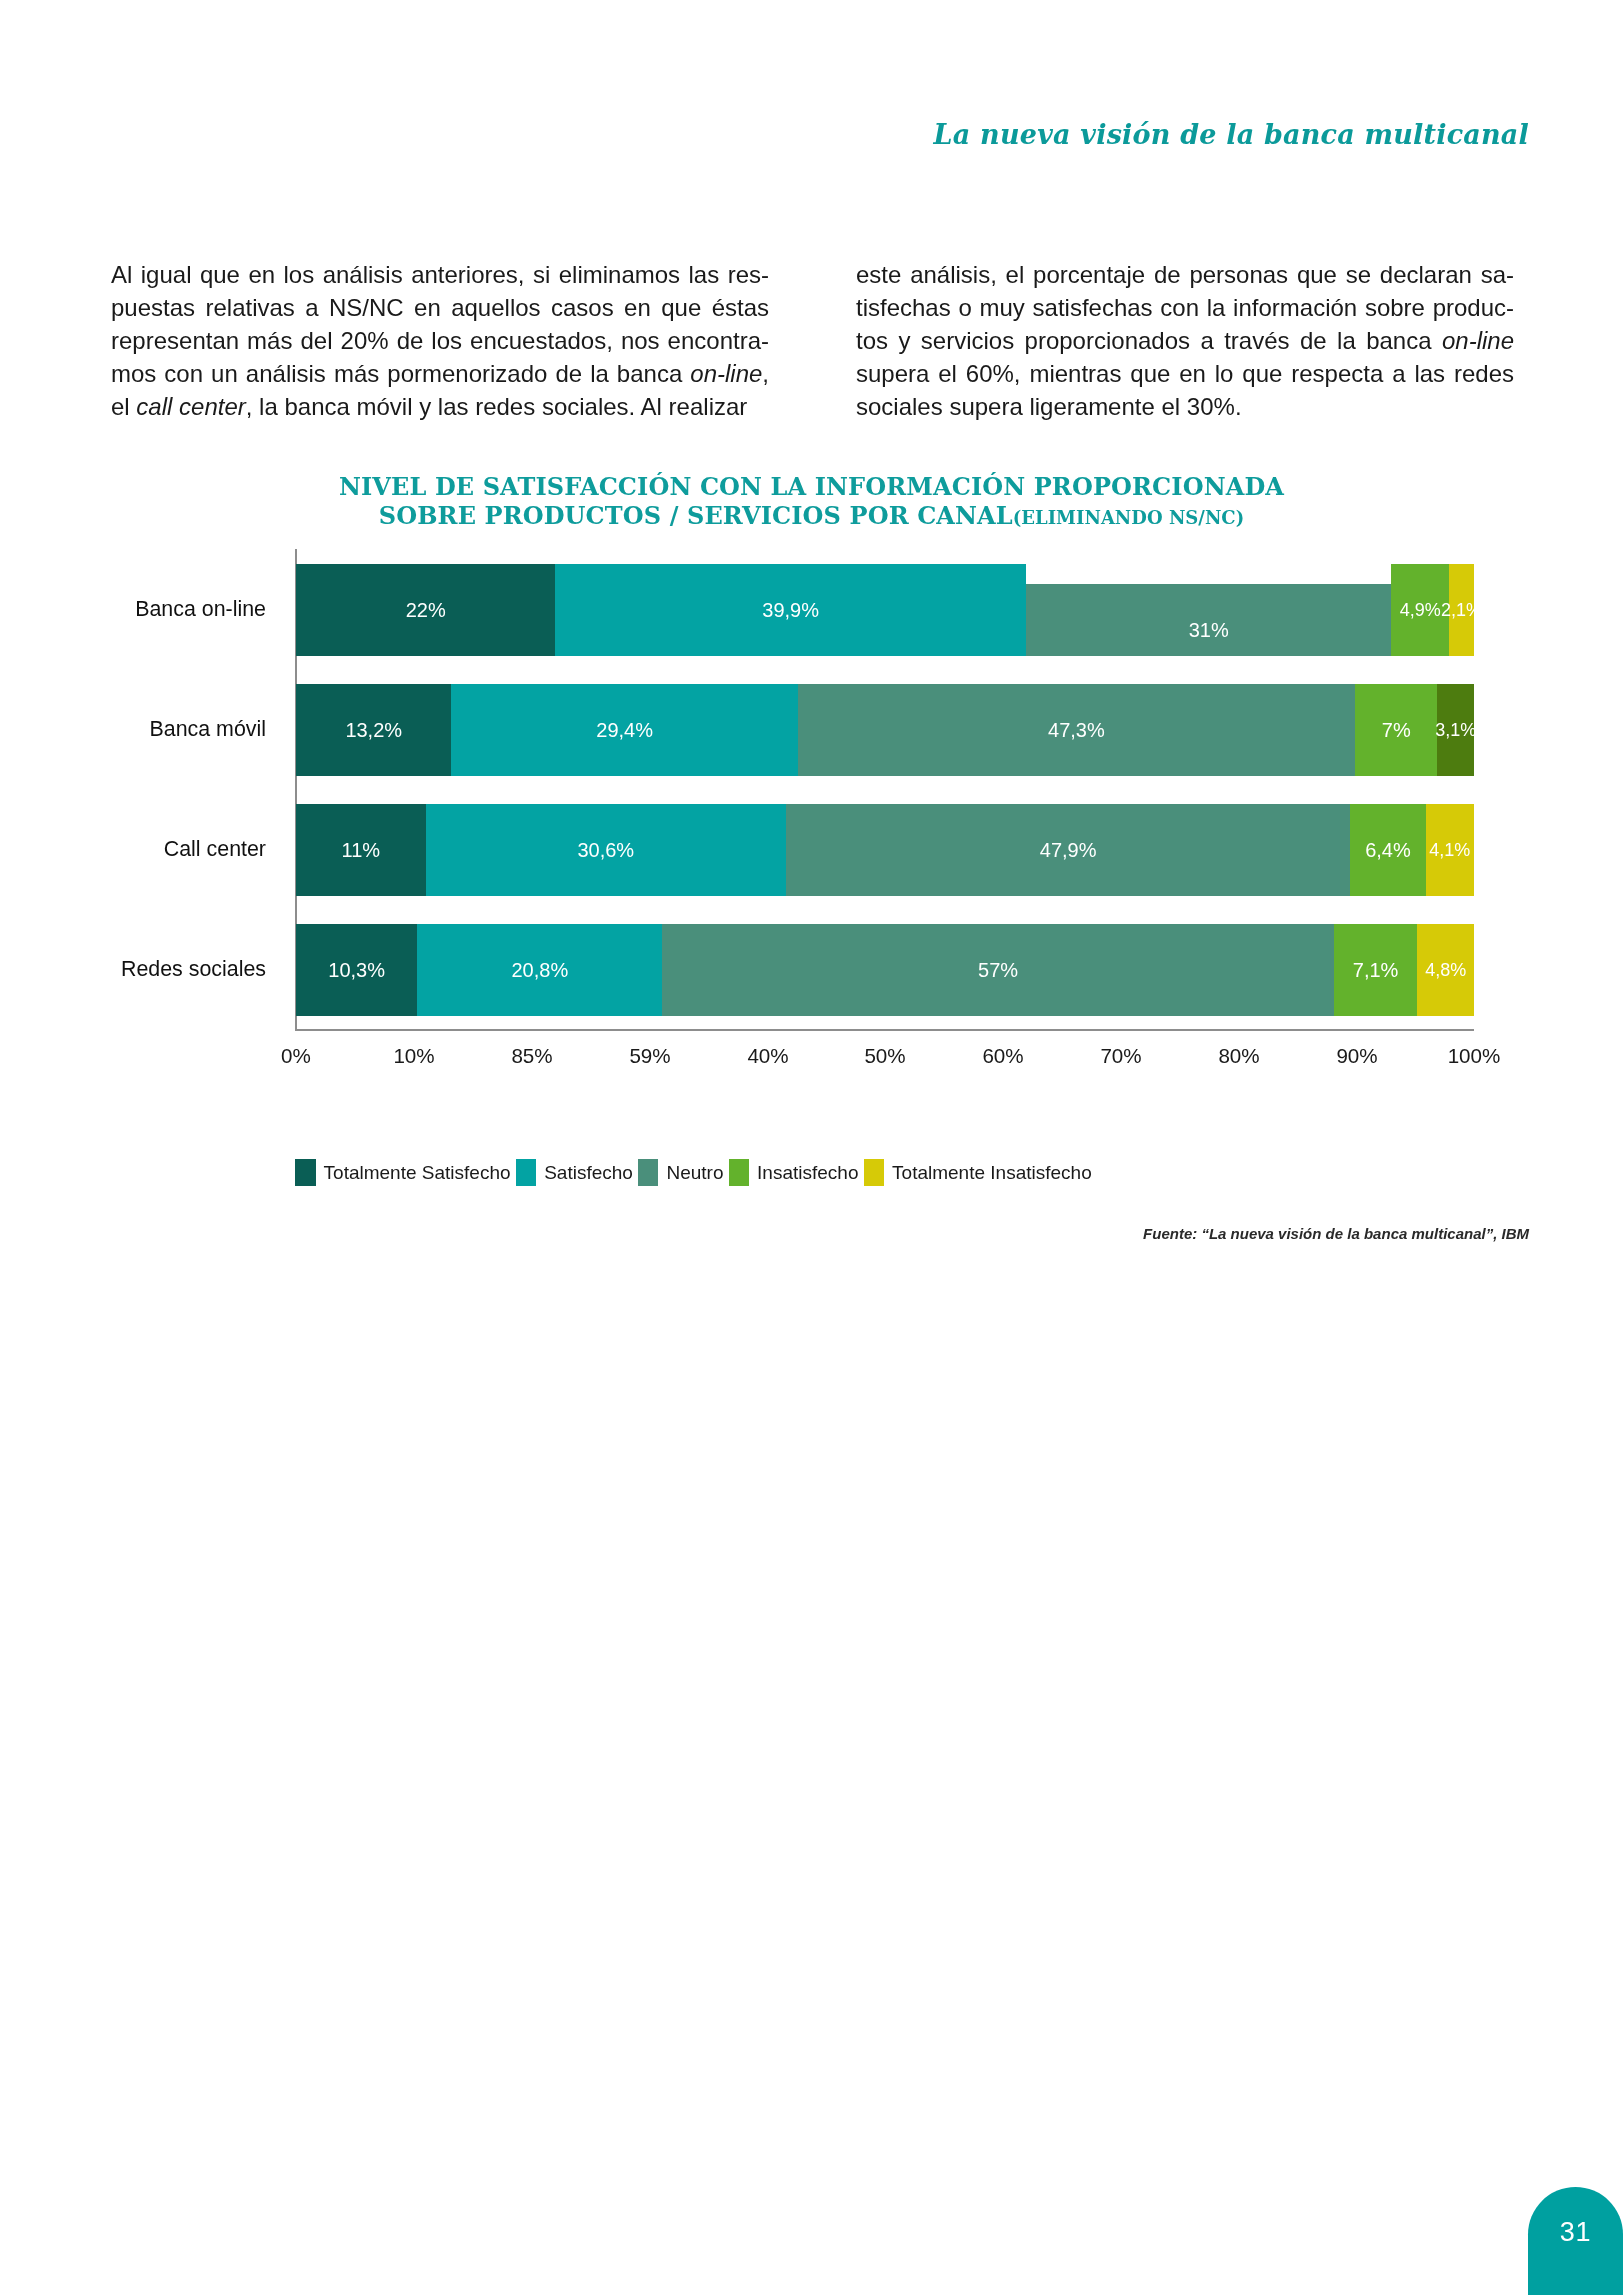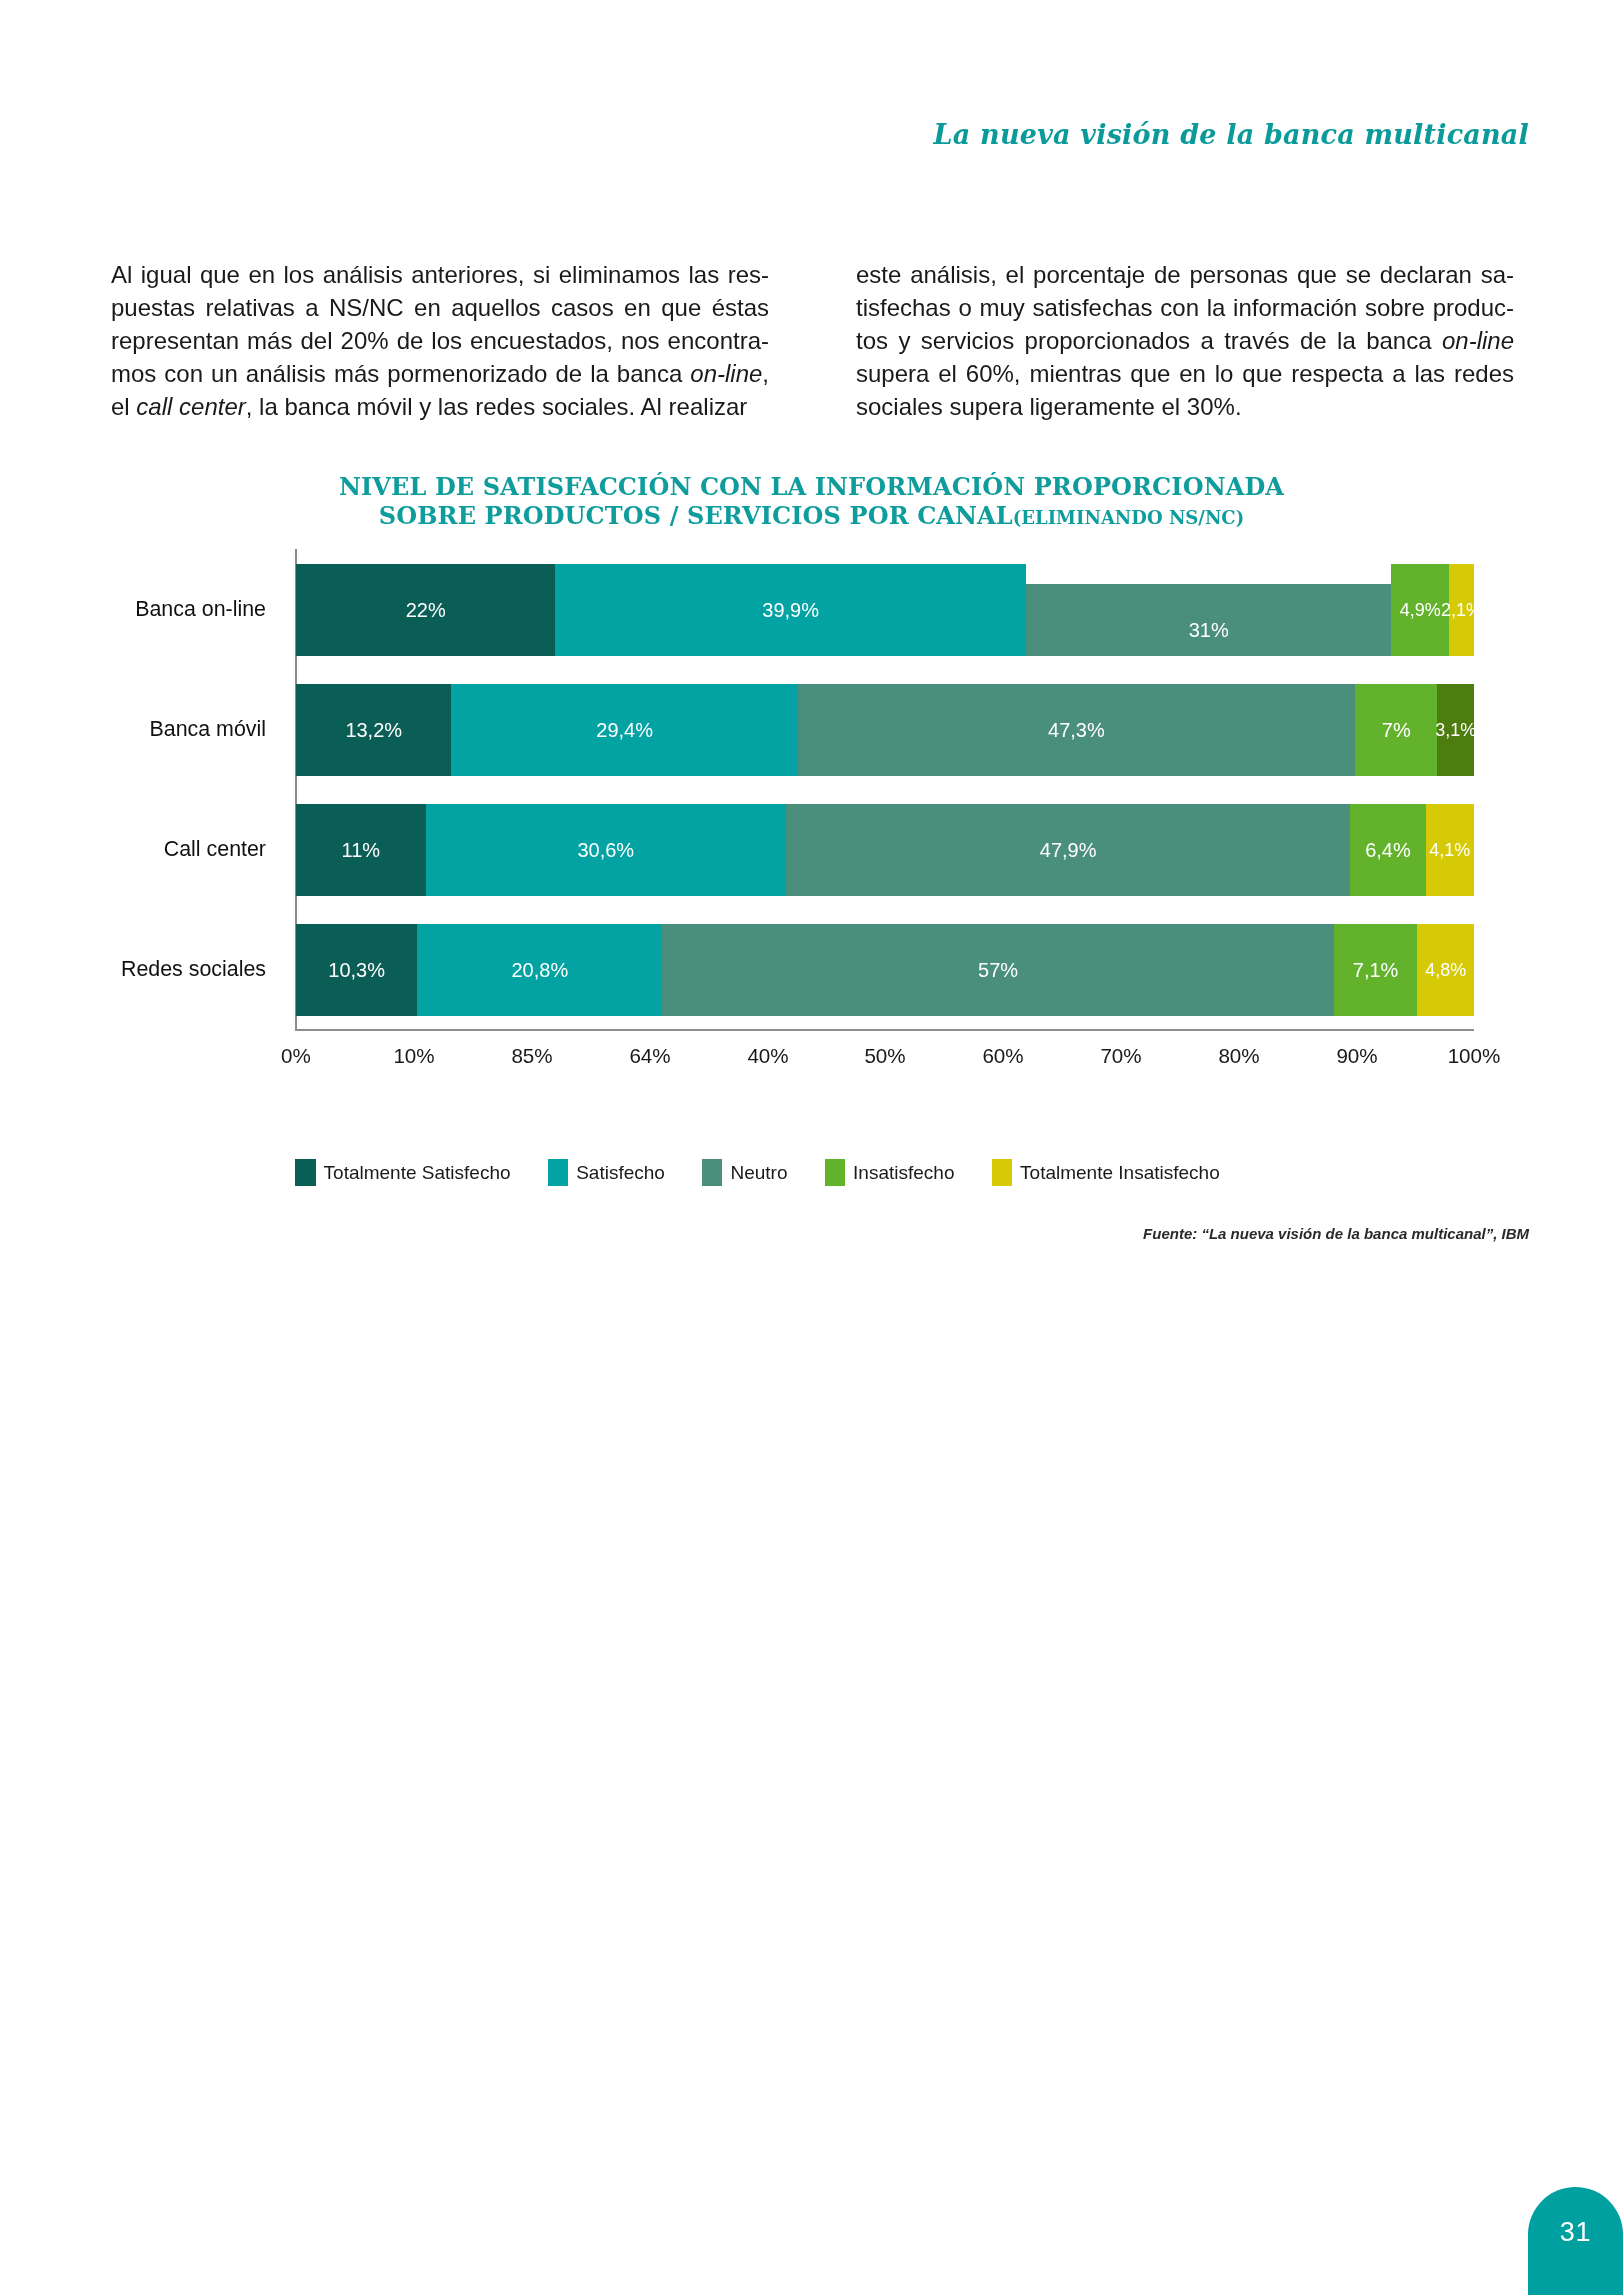--- a/index.html
+++ b/index.html
@@ -130,21 +130,21 @@
     color:#1a1a1a;
     white-space:nowrap;
   }
 
   
   .legend{
     position:absolute;
     left:295px;top:610px;
     display:flex;
     align-items:center;
-    gap:37px;
+    gap:5px;
     white-space:nowrap;
   }
   .legend-item{display:flex;align-items:center;gap:8px;}
   .swatch{width:20.6px;height:27px;display:block;}
   .legend-label{font-size:19px;color:#1a1a1a;white-space:nowrap;}
 
   
   .source{
     position:absolute;
     right:94px;
@@ -278,21 +278,21 @@
               <div class="seg" style="background: rgb(214, 202, 7); width: 4.8%;">
                 <span style="font-size: 18px;">4,8%</span>
               </div>
             </div>
           </div>
         </div>
       <div class="xticks" id="xticks">
           <div class="xtick" style="left: 296px;">0%</div>
           <div class="xtick" style="left: 414px;">10%</div>
           <div class="xtick" style="left: 532px;">85%</div>
-          <div class="xtick" style="left: 650px;">64%</div>
+          <div class="xtick" style="left: 650px;">59%</div>
           <div class="xtick" style="left: 768px;">40%</div>
           <div class="xtick" style="left: 885px;">50%</div>
           <div class="xtick" style="left: 1003px;">60%</div>
           <div class="xtick" style="left: 1121px;">70%</div>
           <div class="xtick" style="left: 1239px;">80%</div>
           <div class="xtick" style="left: 1357px;">90%</div>
           <div class="xtick" style="left: 1474px;">100%</div>
         </div>
       <div class="legend" id="legend">
           <div class="legend-item">

